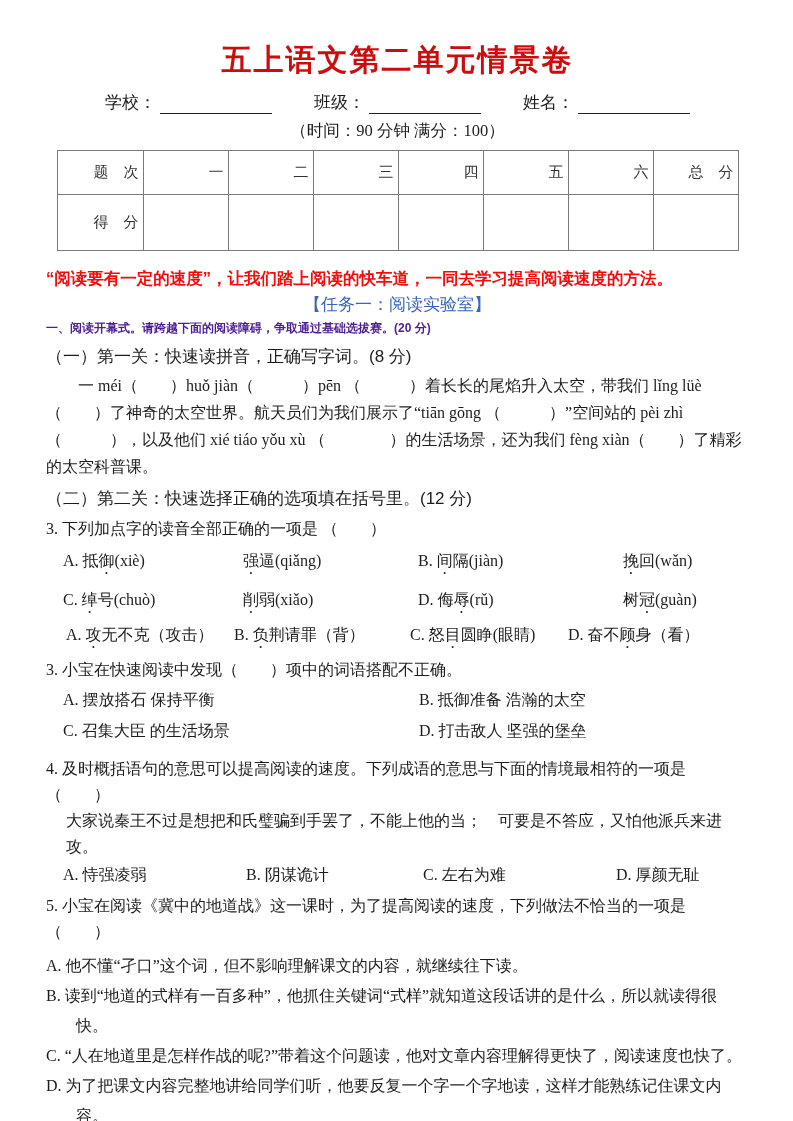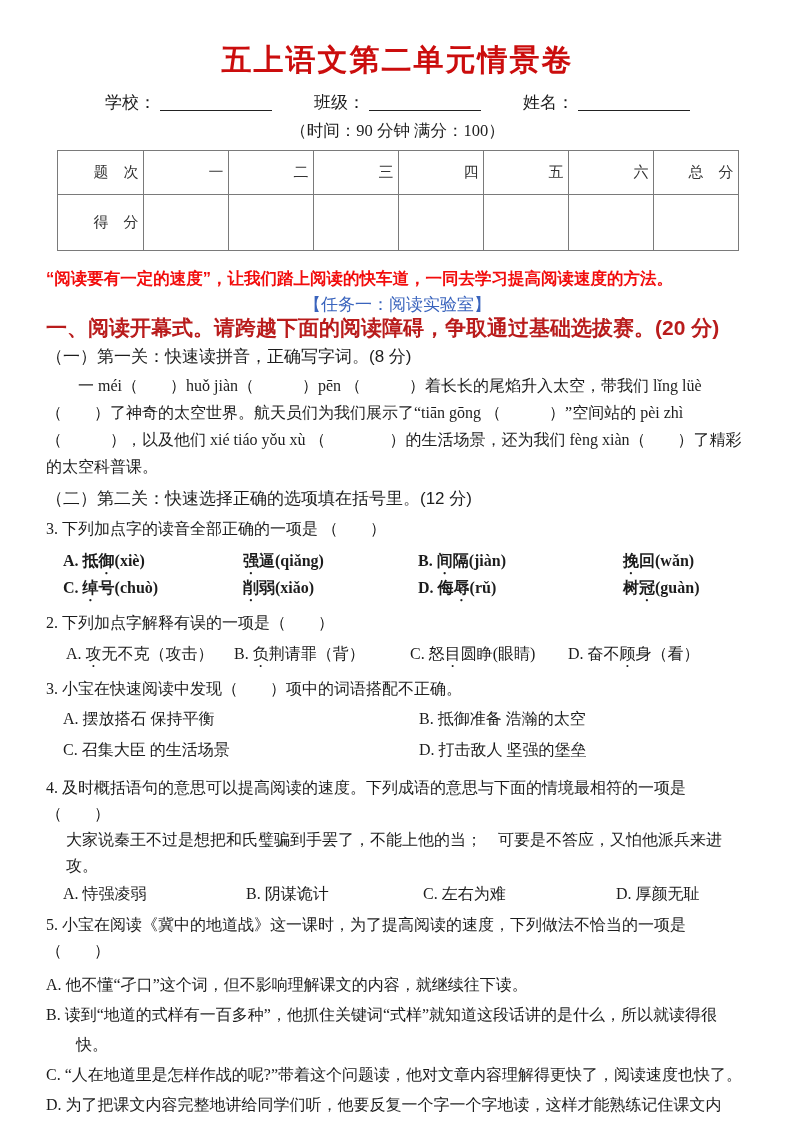--- a/index.html
+++ b/index.html
@@ -10,45 +10,45 @@
   }
   .page { padding:40px 44px 0 46px; box-sizing:border-box; }
 
   .title {
     text-align:center; color:#cb0d0d; font-size:30px; font-weight:bold;
     margin:0 0 10px 0; letter-spacing:2px;
     font-family:"Liberation Serif","DejaVu Serif",serif;
   }
 
   .info-line { display:flex; justify-content:center; align-items:flex-end; font-size:17px; margin:0 0 6px 0; }
-  .info-item { display:flex; margin:0 21px; }
+  .info-item { display:flex; align-items:flex-end; margin:0 21px; }
   .blank { display:inline-block; width:112px; height:19px; border-bottom:1.5px solid #222; margin-left:4px; }
 
   .time-line { text-align:center; font-size:16.5px; margin:0 0 8px 0; }
 
   table.score { width:682px; margin:0 auto; border-collapse:collapse; table-layout:fixed; color:#333; }
   table.score td { border:1px solid #7a7a7a; text-align:right; font-size:15px; padding:4px; }
   table.score col.c0 { width:86px; }
   table.score tr.r0 td { height:35px; }
   table.score tr.r1 td { height:47px; }
 
   .heiti { font-family:"Liberation Sans","DejaVu Sans",sans-serif; }
 
   .red-para { color:#f20c0c; font-weight:bold; font-size:16.5px; line-height:24px; margin:15px 0 3px 0; }
   .task-line { text-align:center; color:#3a64bd; font-weight:normal; font-size:17px; line-height:23px; margin:0; }
-  .sec-line { color:#b91c1c; font-weight:bold; font-size:21px; line-height:24px; margin:0 0 4px 0; }
+  .sec-line { color:#4c1d95; font-weight:bold; font-size:12px; line-height:24px; margin:0 0 4px 0; }
 
   .part-head { font-weight:normal; font-size:17px; line-height:25px; margin:4px 0 3px 0; }
 
   .pinyin-para { line-height:27px; text-indent:2em; margin:0 0 6px 0; }
 
   .stem { line-height:26px; margin:5px 0 0 0; }
   .context { line-height:26px; padding-left:20px; }
 
-  .q1-grid { display:grid; grid-template-columns:180px 175px 205px 1fr; padding-left:17px; margin:9px 0 4px 0;font-weight:bold; }
+  .q1-grid { display:grid; grid-template-columns:180px 175px 205px 1fr; row-gap:12px; padding-left:17px; margin:9px 0 4px 0; }
   .q2-row { display:grid; grid-template-columns:168px 176px 158px 1fr; padding-left:20px; margin:5px 0 2px 0; line-height:26px; }
   .q3-grid { display:grid; grid-template-columns:356px 1fr; row-gap:5px; padding-left:17px; margin:4px 0 12px 0; line-height:26px; }
   .q4-row { display:grid; grid-template-columns:183px 177px 193px 1fr; padding-left:17px; margin:2px 0 2px 0; line-height:26px; }
 
   .opt-para { line-height:30px; padding-left:30px; text-indent:-30px; margin:0; }
   .q5-box { margin-top:6px; }
 
   .udot {
     -webkit-text-emphasis:filled dot; -webkit-text-emphasis-position:under right;
     text-emphasis:filled dot; text-emphasis-position:under right;
@@ -127,21 +127,20 @@
     <span>A.  抵<span class="udot">御</span>(xiè)</span>
     <span><span class="udot">强</span>逼(qiǎng)</span>
     <span>B.  <span class="udot">间</span>隔(jiàn)</span>
     <span><span class="udot">挽</span>回(wǎn)</span>
     <span>C.  <span class="udot">绰</span>号(chuò)</span>
     <span><span class="udot">削</span>弱(xiǎo)</span>
     <span>D.  侮<span class="udot">辱</span>(rǔ)</span>
     <span>树<span class="udot">冠</span>(guàn)</span>
   </div>
 
-  <div class="stem">2. 下列加点字解释有误的一项是（　　）</div>
   <div class="q2-row">
     <span>A.  <span class="udot">攻</span>无不克（攻击）</span>
     <span>B.  <span class="udot">负</span>荆请罪（背）</span>
     <span>C.  怒<span class="udot">目</span>圆睁(眼睛)</span>
     <span>D.  奋不<span class="udot">顾</span>身（看）</span>
   </div>
 
   <div class="stem">3. 小宝在快速阅读中发现（　　）项中的词语搭配不正确。</div>
   <div class="q3-grid">
     <span>A.  摆放搭石  保持平衡</span>

